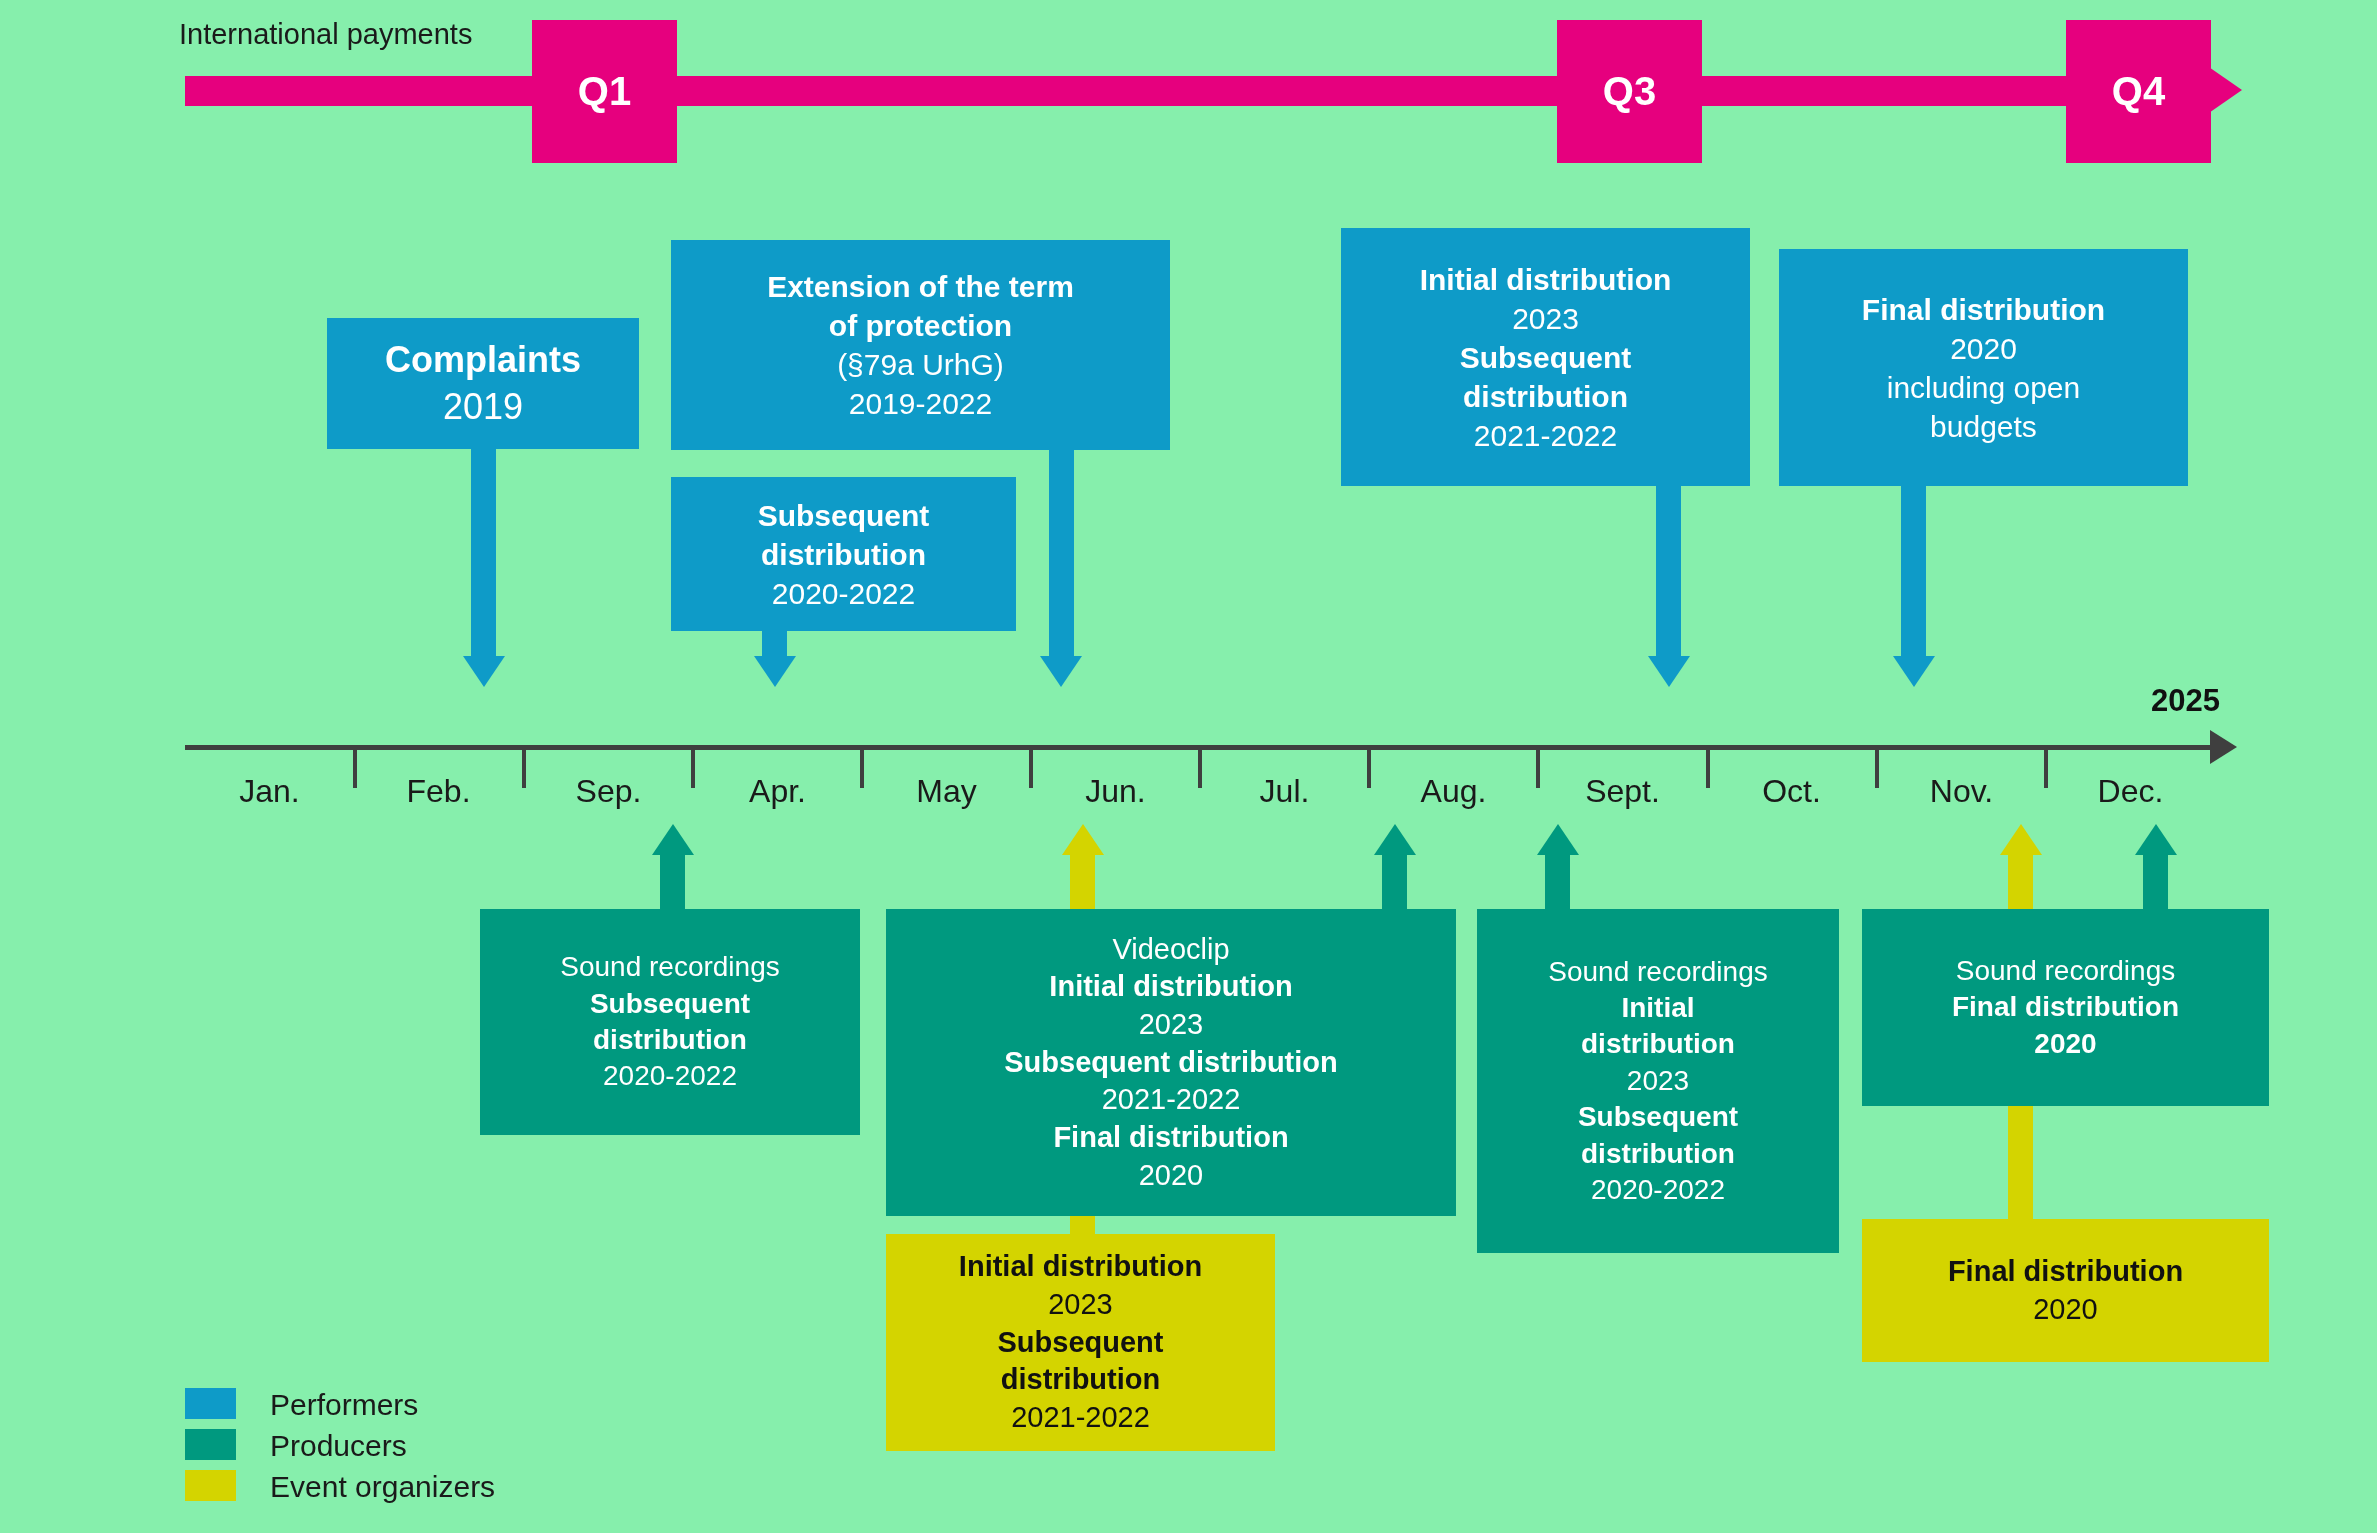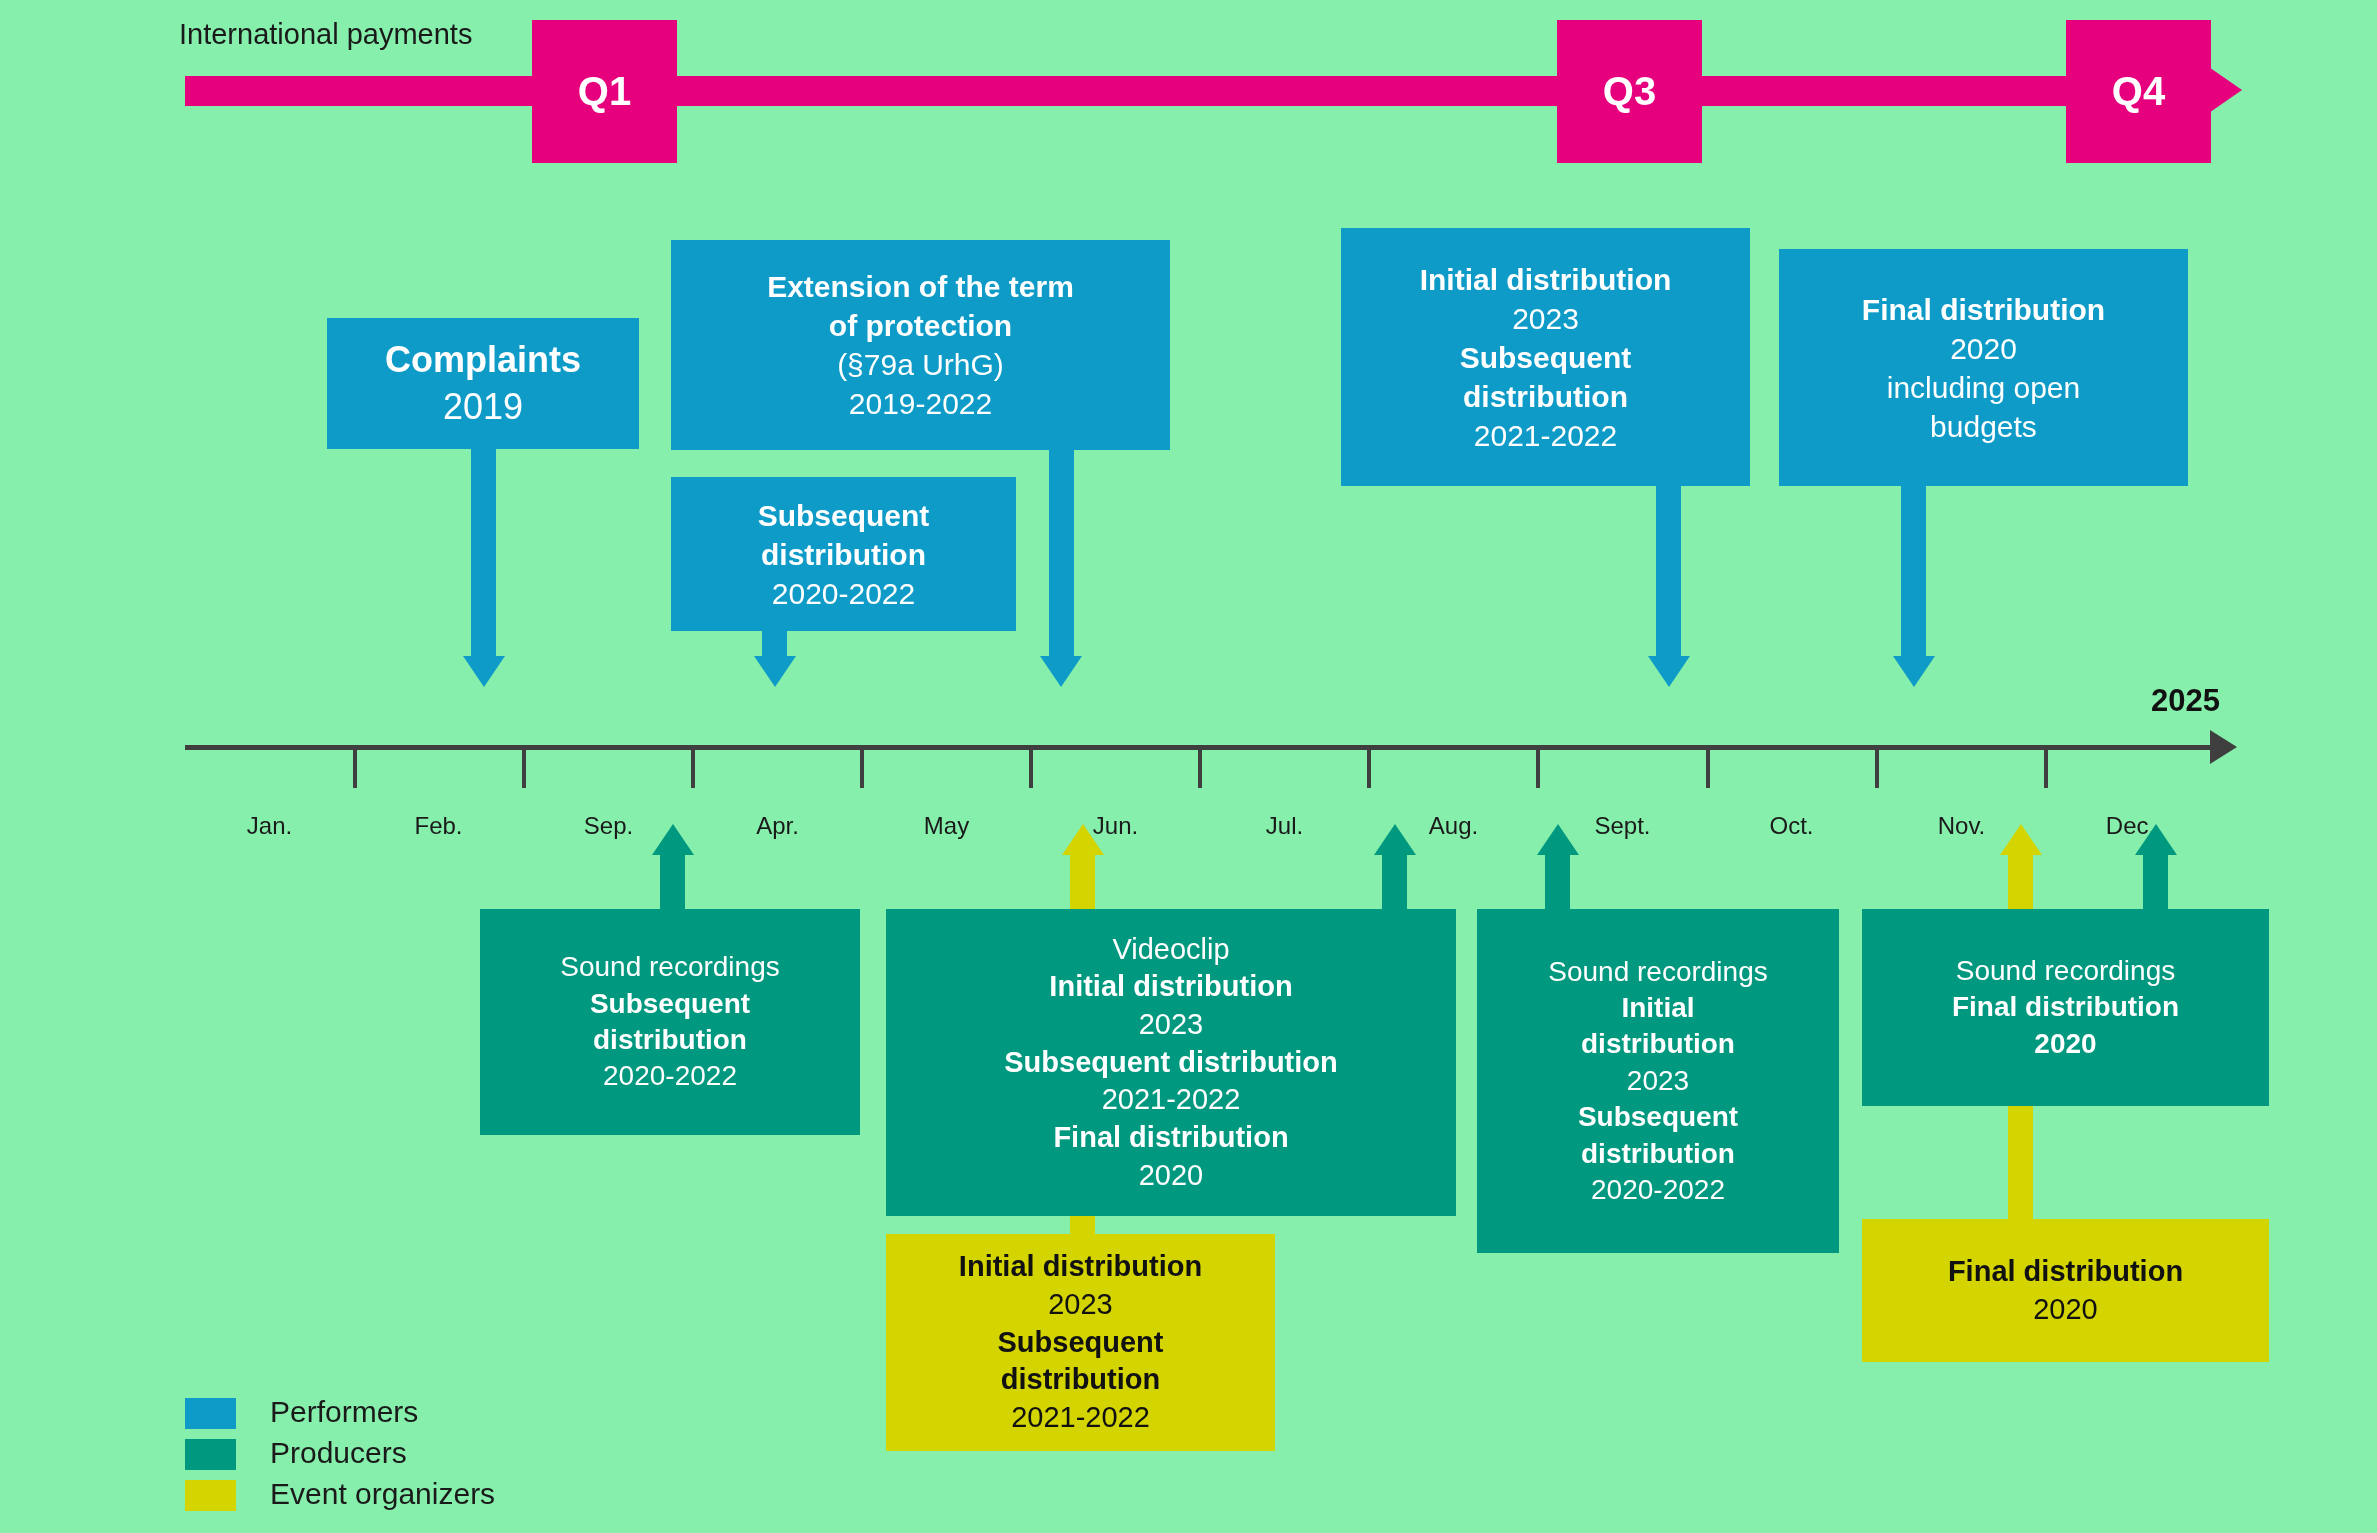--- a/index.html
+++ b/index.html
@@ -104,38 +104,38 @@
     border-left:27px solid #3f3f3f;
   }
   .tick{
     position:absolute;
     top:750px;
     width:3.6px;height:38px;
     background:#3f3f3f;
   }
   .mlabel{
     position:absolute;
-    top:812px;
-    font-size:24px;
+    top:773px;
+    font-size:32px;
     color:#1a1a1a;
     text-align:center;
     white-space:nowrap;
   }
   .year{
     position:absolute;
     left:2151px; top:683px;
     font-size:31px;
     font-weight:bold;
     color:#111111;
     white-space:nowrap;
   }
 
   
   .legend{position:absolute;left:185px;top:1388px;}
-  .lrow{display:flex;align-items:flex-end;height:41px;margin-bottom:0px;}
+  .lrow{display:flex;align-items:flex-start;height:41px;margin-bottom:0px;}
   .lsw{width:51px;height:31px;margin-right:34px;}
   .lsw.blue{background:#0e9bc8;}
   .lsw.teal{background:#00997f;}
   .lsw.yell{background:#d4d400;}
   .ltext{font-size:30px;color:#1a1a1a;white-space:nowrap;}
 </style>
 </head>
 <body>
 
 <div id="stage">

